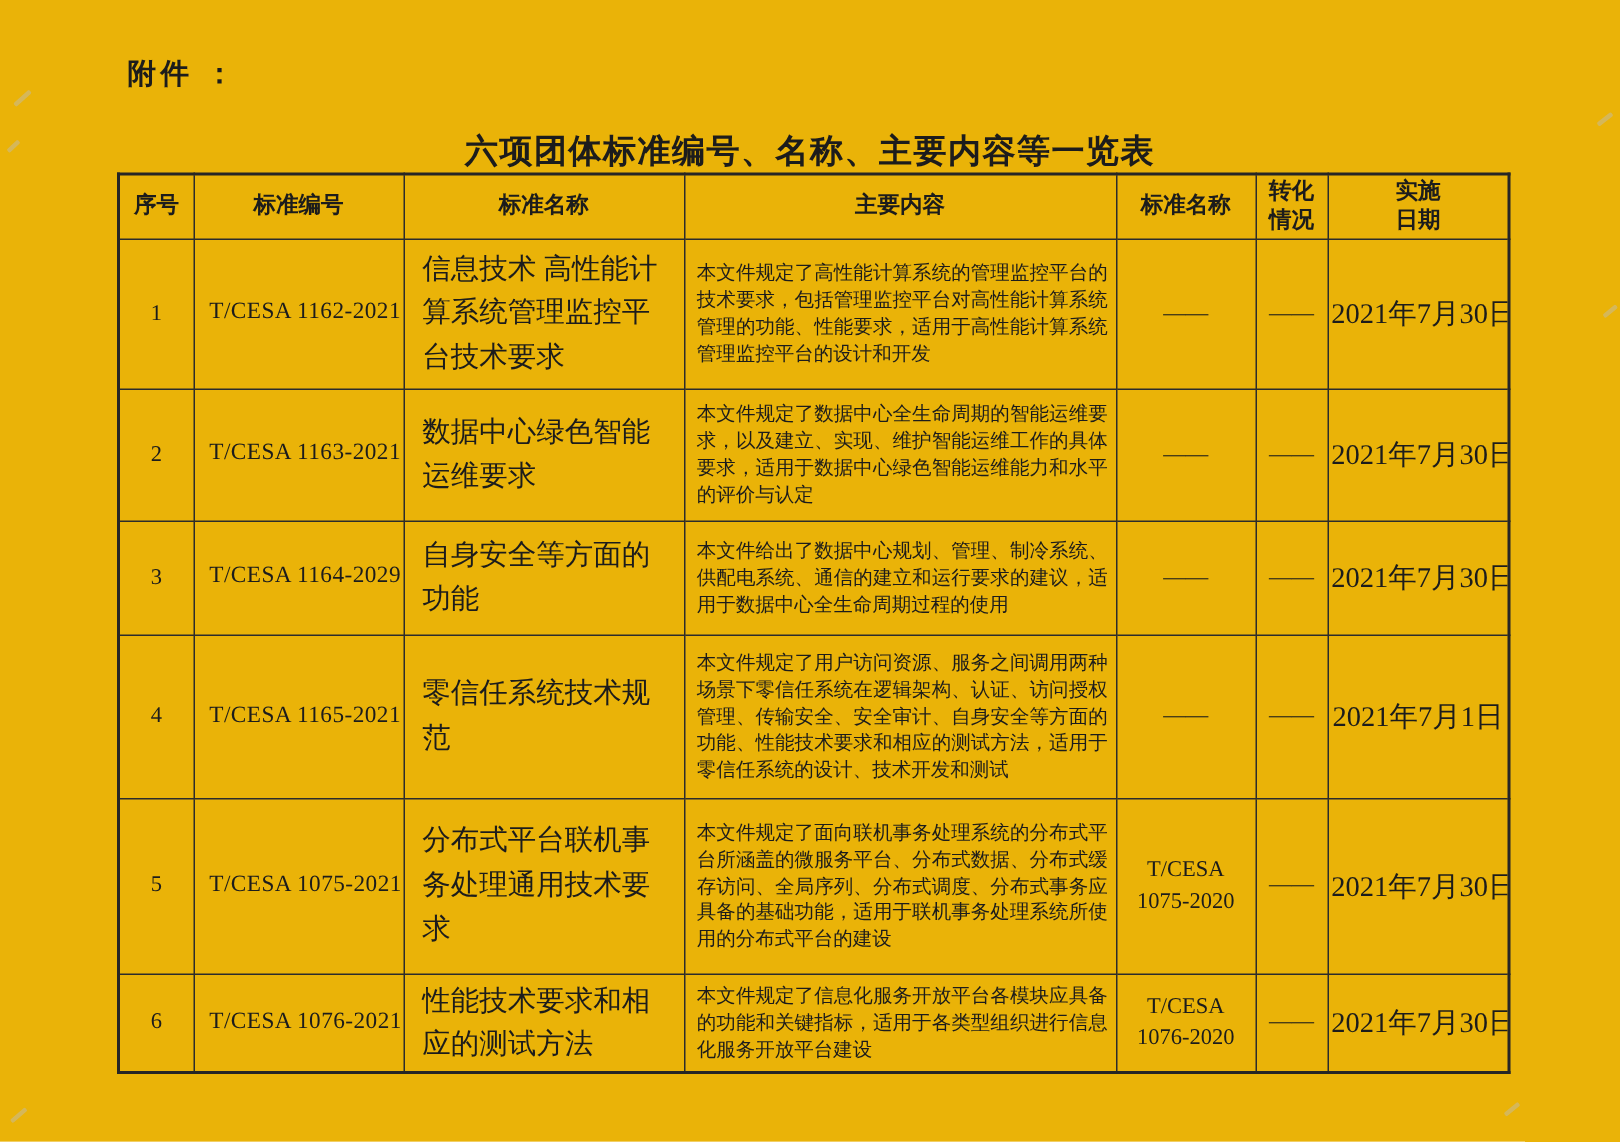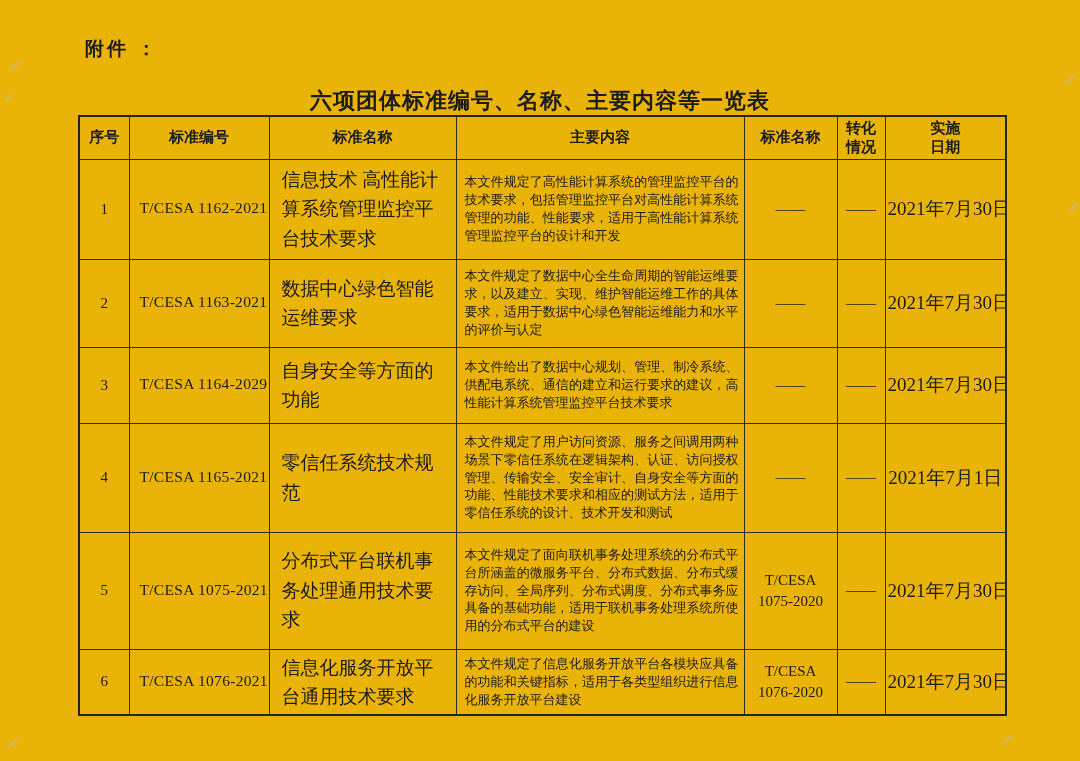--- a/index.html
+++ b/index.html
@@ -167,21 +167,21 @@
         <td class="c-name">数据中心绿色智能运维要求</td>
         <td class="c-content">本文件规定了数据中心全生命周期的智能运维要求，以及建立、实现、维护智能运维工作的具体要求，适用于数据中心绿色智能运维能力和水平的评价与认定</td>
         <td class="c-replaced">——</td>
         <td class="c-conv">——</td>
         <td class="c-date">2021年7月30日</td>
       </tr>
       <tr class="row-2">
         <td class="c-no">3</td>
         <td class="c-code">T/CESA 1164-2029</td>
         <td class="c-name">自身安全等方面的功能</td>
-        <td class="c-content">本文件给出了数据中心规划、管理、制冷系统、供配电系统、通信的建立和运行要求的建议，高性能计算系统管理监控平台技术要求</td>
+        <td class="c-content">本文件给出了数据中心规划、管理、制冷系统、供配电系统、通信的建立和运行要求的建议，适用于数据中心全生命周期过程的使用</td>
         <td class="c-replaced">——</td>
         <td class="c-conv">——</td>
         <td class="c-date">2021年7月30日</td>
       </tr>
       <tr class="row-3">
         <td class="c-no">4</td>
         <td class="c-code">T/CESA 1165-2021</td>
         <td class="c-name">零信任系统技术规范</td>
         <td class="c-content">本文件规定了用户访问资源、服务之间调用两种场景下零信任系统在逻辑架构、认证、访问授权管理、传输安全、安全审计、自身安全等方面的功能、性能技术要求和相应的测试方法，适用于零信任系统的设计、技术开发和测试</td>
         <td class="c-replaced">——</td>
@@ -194,21 +194,21 @@
         <td class="c-name">分布式平台联机事务处理通用技术要求</td>
         <td class="c-content">本文件规定了面向联机事务处理系统的分布式平台所涵盖的微服务平台、分布式数据、分布式缓存访问、全局序列、分布式调度、分布式事务应具备的基础功能，适用于联机事务处理系统所使用的分布式平台的建设</td>
         <td class="c-replaced">T/CESA
 1075-2020</td>
         <td class="c-conv">——</td>
         <td class="c-date">2021年7月30日</td>
       </tr>
       <tr class="row-5">
         <td class="c-no">6</td>
         <td class="c-code">T/CESA 1076-2021</td>
-        <td class="c-name">信息化服务开放平台通用技术要求</td>
+        <td class="c-name">性能技术要求和相应的测试方法</td>
         <td class="c-content">本文件规定了信息化服务开放平台各模块应具备的功能和关键指标，适用于各类型组织进行信息化服务开放平台建设</td>
         <td class="c-replaced">T/CESA
 1076-2020</td>
         <td class="c-conv">——</td>
         <td class="c-date">2021年7月30日</td>
       </tr>
     </tbody>
   </table>
 </div>
 

